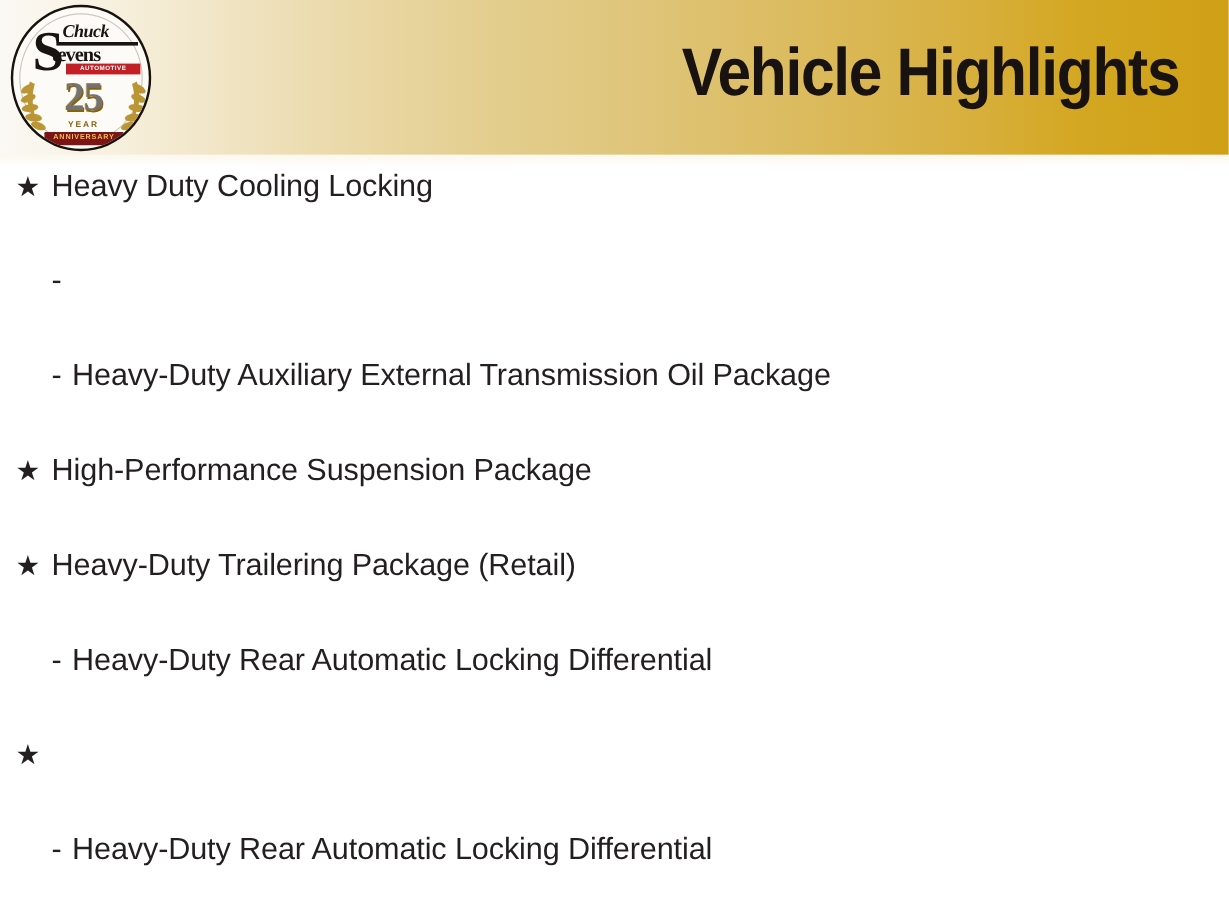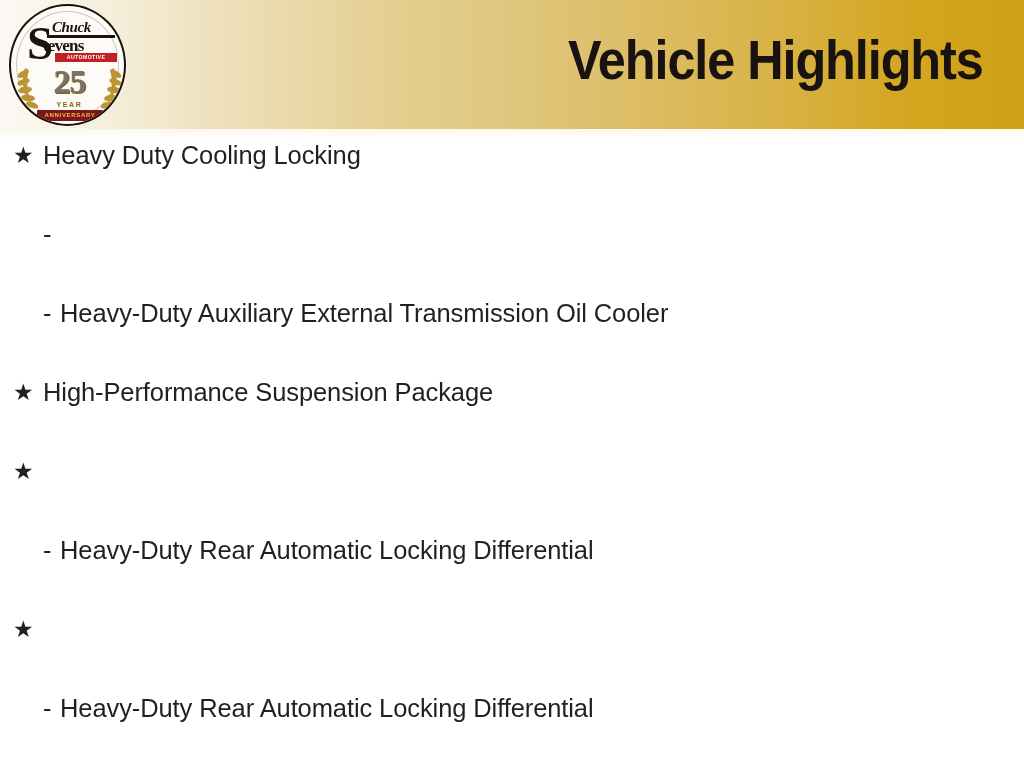--- a/index.html
+++ b/index.html
@@ -284,28 +284,29 @@
 <div class="slide-body">
     <div class="bullet-row level-0">
       <span class="star-icon">★</span>
       <span class="bullet-text">Heavy Duty Cooling Locking</span>
     </div>
     <div class="bullet-row level-1">
       <span class="dash-icon">-</span>
     </div>
     <div class="bullet-row level-1">
       <span class="dash-icon">-</span>
-      <span class="bullet-text">Heavy-Duty Auxiliary External Transmission Oil Cooler</span>
+      <span class="bullet-text">Heavy-Duty Auxiliary External Transmission Oil Package</span>
     </div>
     <div class="bullet-row level-0">
       <span class="star-icon">★</span>
       <span class="bullet-text">High-Performance Suspension Package</span>
     </div>
     <div class="bullet-row level-0">
       <span class="star-icon">★</span>
+      <span class="bullet-text">Heavy-Duty Trailering Package (Retail)</span>
     </div>
     <div class="bullet-row level-1">
       <span class="dash-icon">-</span>
       <span class="bullet-text">Heavy-Duty Rear Automatic Locking Differential</span>
     </div>
     <div class="bullet-row level-0">
       <span class="star-icon">★</span>
     </div>
     <div class="bullet-row level-1">
       <span class="dash-icon">-</span>

